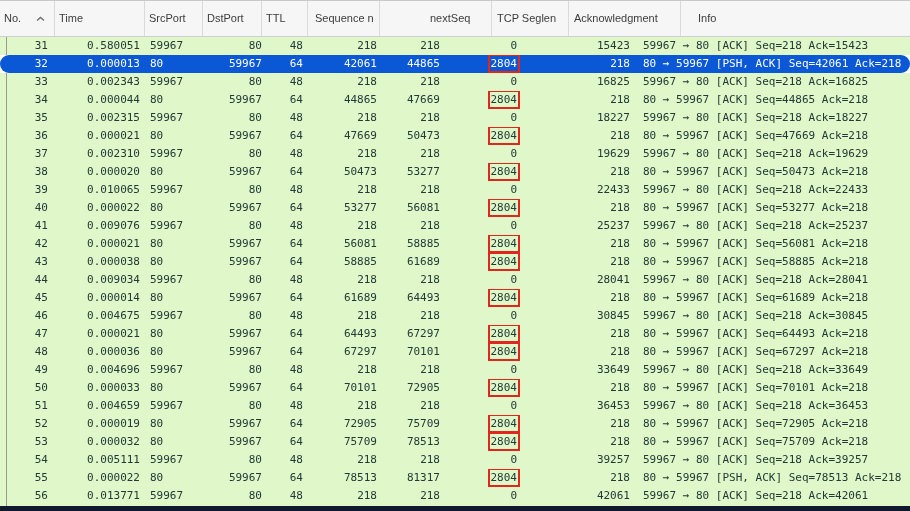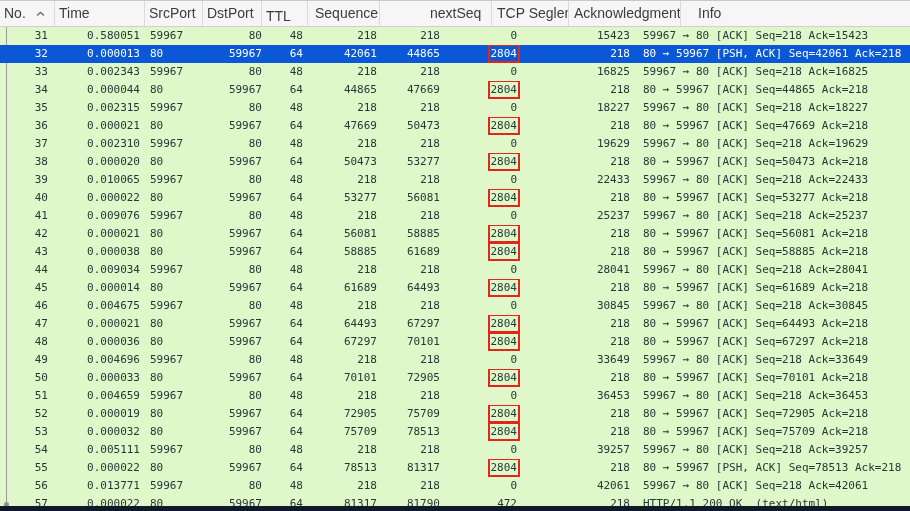--- a/index.html
+++ b/index.html
@@ -2,43 +2,43 @@
 <html style="--row-bg: #dff7c9; --sel-bg: #0a58d6; --sel-text: #ffffff; --text: #243836; --box: #e0261d; --header-bg: #f6f6f6; --header-text: #3c3c3c; --header-border: #cfcfcf; --line: #9a9a9a; --bottom: #10182b;"><head>
 <meta charset="utf-8">
 <style>
   html,body{margin:0;padding:0;}
   body{width:910px;height:511px;overflow:hidden;background:#fff;
        font-family:"Liberation Sans",sans-serif;}
   #app{position:relative;width:910px;height:511px;border-top:1px solid #c9c9c9;
        box-sizing:border-box;}
 
   
-  .hdr{display:flex;height:26px;background:var(--header-bg);
+  .hdr{display:flex;height:36px;background:var(--header-bg);
        border-bottom:1px solid var(--header-border);box-sizing:border-box;
-       font-size:14px;color:var(--header-text);}
+       font-size:11px;color:var(--header-text);}
   .hcell{box-sizing:border-box;display:flex;align-items:center;
          padding-left:4px;border-right:1px solid #dadada;
          overflow:hidden;white-space:nowrap;line-height:19px;}
   .hcell:last-child{border-right:none;flex:1;margin-left:14px;}
   .sorticon{margin-left:auto;margin-right:9px;display:flex;align-items:center;}
 
   
   .w-no{width:55px;} .w-time{width:90px;} .w-src{width:58px;}
-  .w-dst{width:59px;text-align:right;} .w-ttl{width:46px;align-items:flex-end;} .w-seq{width:72px;}
+  .w-dst{width:59px;text-align:right;} .w-ttl{width:46px;} .w-seq{width:72px;}
   .w-nxt{width:68px;} .w-len{width:77px;} .w-ack{width:112px;}
   .w-info{flex:1;min-width:0;}
 
   
   .rows{font-family:"DejaVu Sans Mono",monospace;font-size:11px;
         color:var(--text);}
   .row{display:flex;height:18px;line-height:18px;background-color:var(--row-bg);
        background-image:linear-gradient(var(--line),var(--line));
        background-repeat:no-repeat;background-size:1px 100%;
        background-position:6px 0;position:relative;}
-  .row.sel{background:var(--sel-bg);color:var(--sel-text);}
+  .row.sel{background:var(--sel-bg);color:var(--sel-text);border-radius:9px;}
   .cell{box-sizing:border-box;overflow:hidden;white-space:pre;}
   .ra{text-align:right;}
   .c-no{padding-right:7px;} .c-time{padding-right:5px;}
   .c-src{padding-left:5px;} .c-dst{padding-left:5px;}
   .c-ttl{padding-right:5px;} .c-seq{padding-right:3px;}
   .c-nxt{padding-right:8px;} .c-len{padding-right:8px;}
   .c-ack{padding-right:7px;} .c-info{padding-left:6px;}
   .boxed{outline:2px solid var(--box);outline-offset:1px;}
   .marker{position:absolute;left:4px;top:7px;width:5px;height:5px;
           border-radius:50%;background:#8f8f8f;display:none;}

